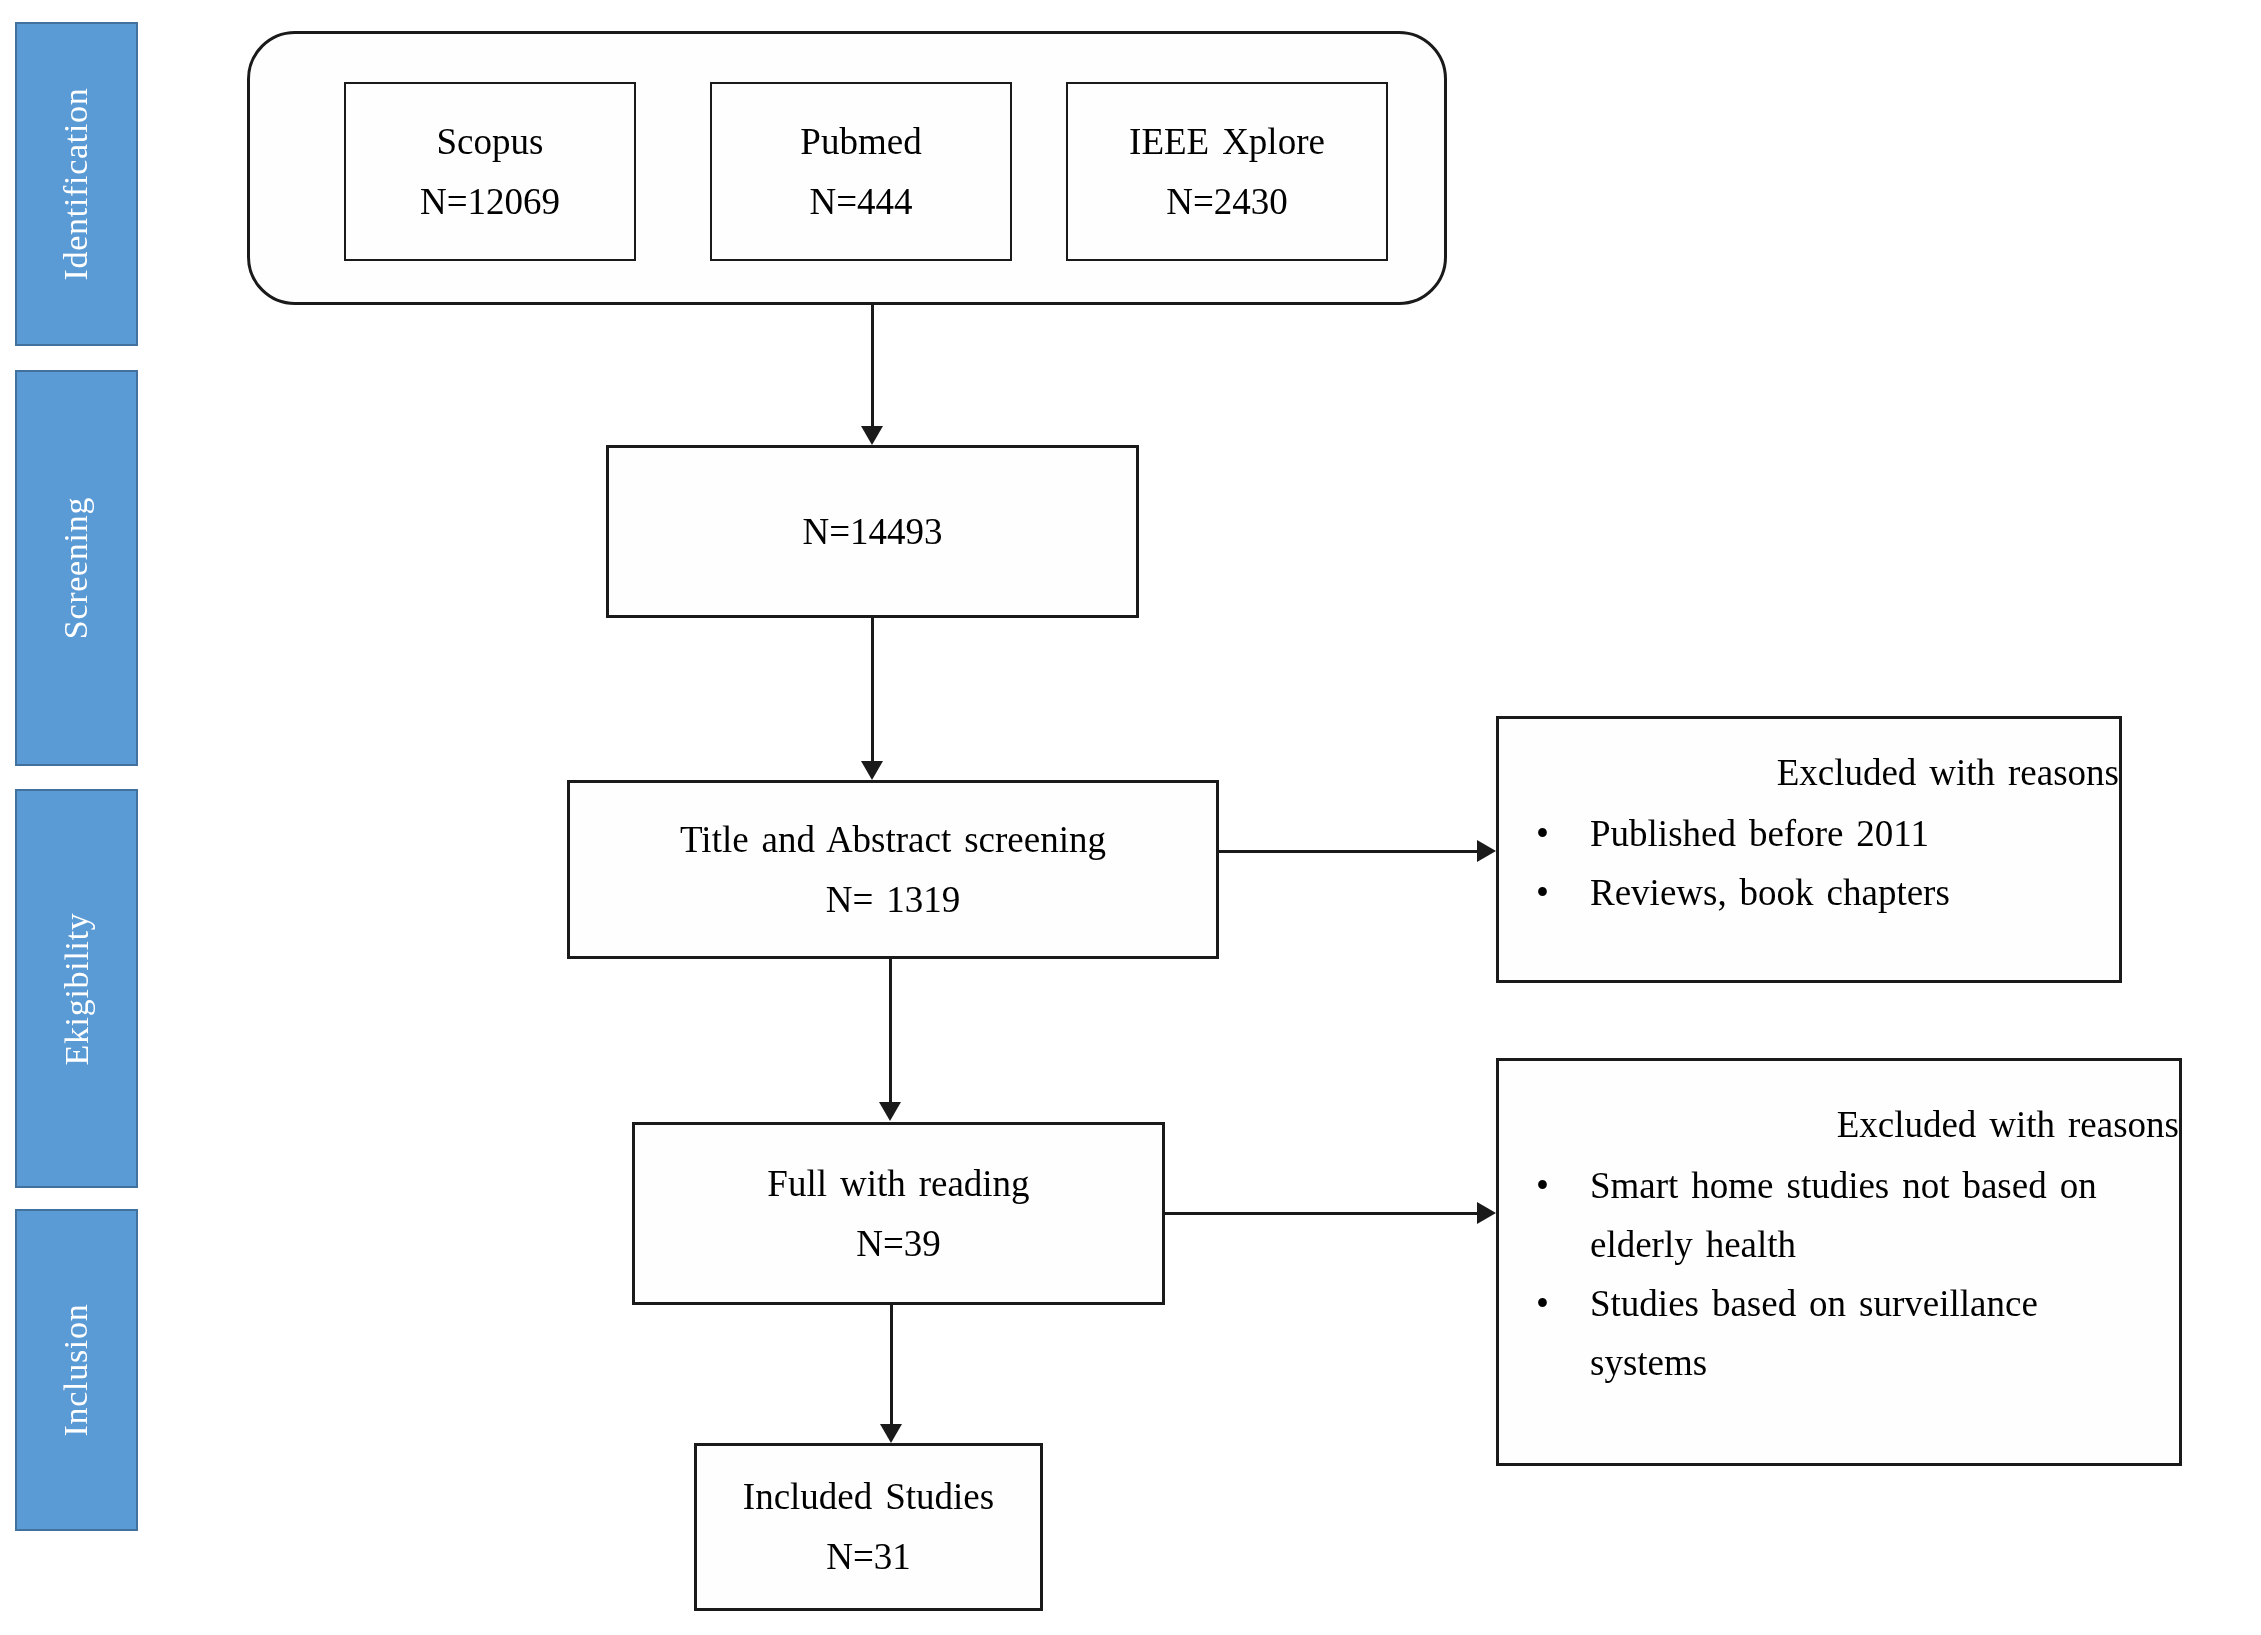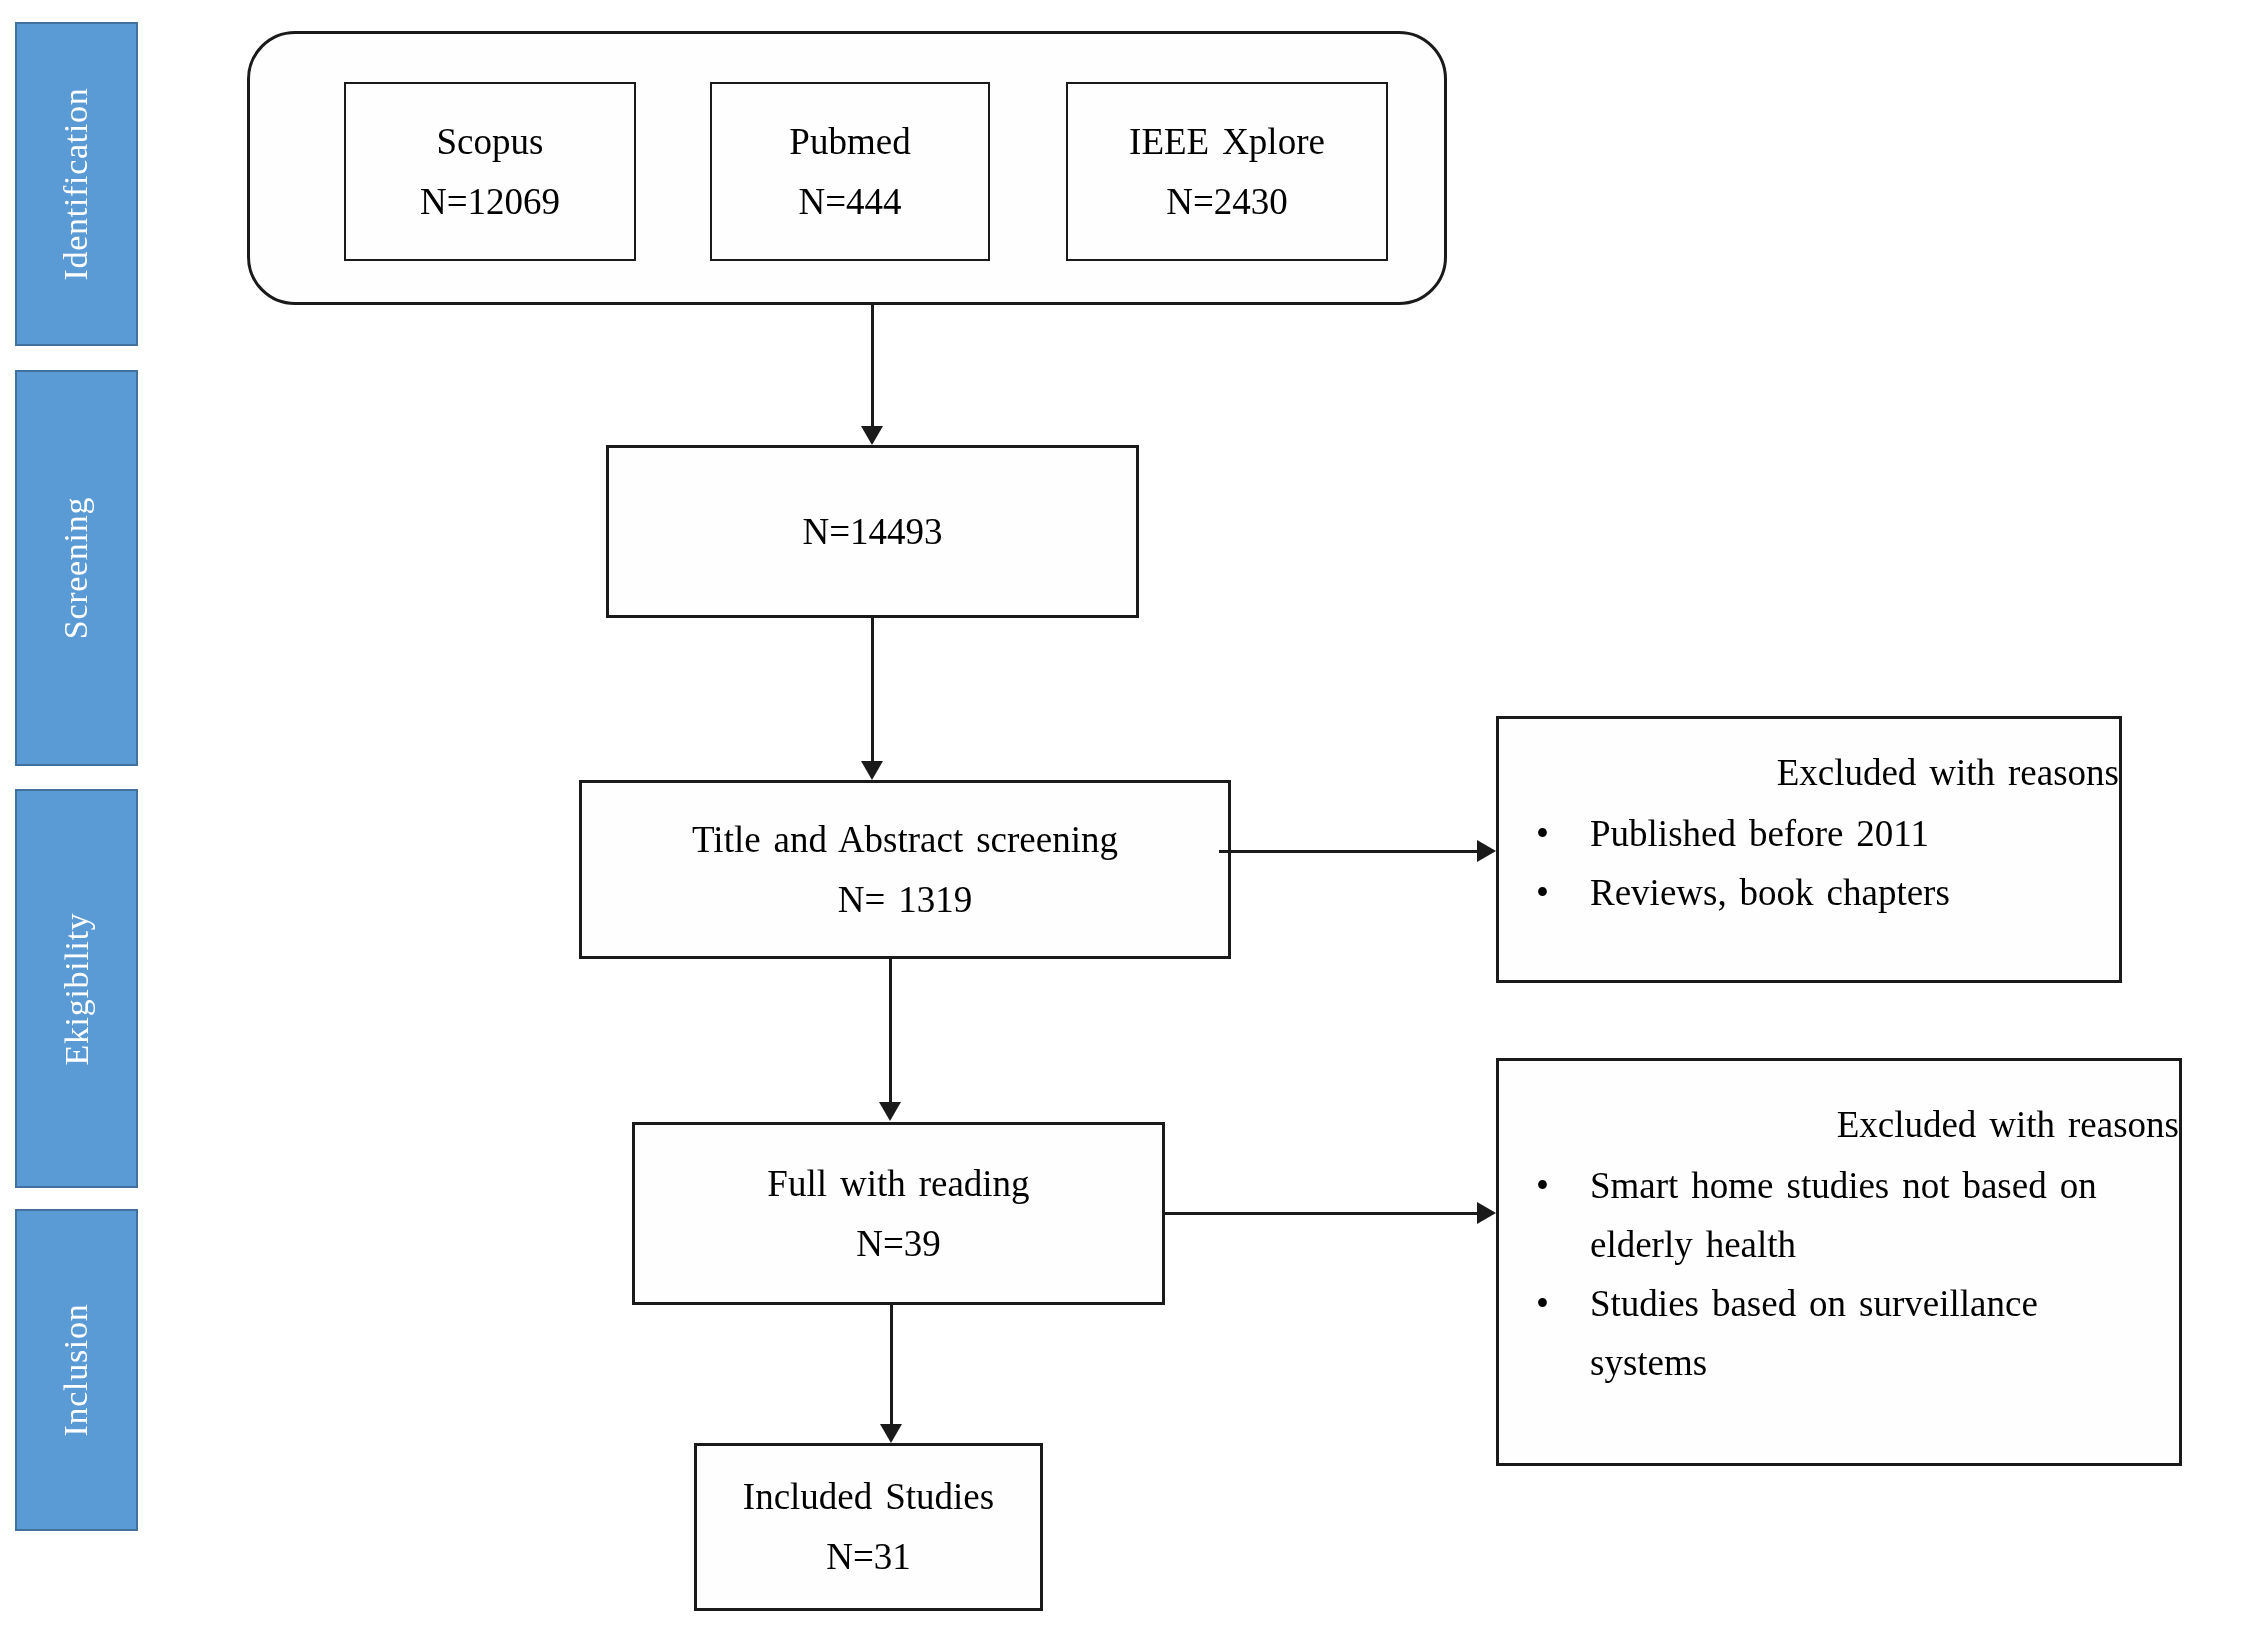--- a/index.html
+++ b/index.html
@@ -52,25 +52,25 @@
     position:absolute;
     background:var(--color-box_bg);
     border:3px solid var(--color-line);
     display:flex;flex-direction:column;align-items:center;justify-content:center;
     text-align:center;
     font-size:37px;line-height:1.62;
     word-spacing:3.7px;
   }
   .src{border-width:2.2px;}
   .src-scopus{left:344px;top:82px;width:292px;height:179px;}
-  .src-pubmed{left:710px;top:82px;width:280px;height:179px;}
+  .src-pubmed{left:710px;top:82px;width:302px;height:179px;}
   .src-ieee  {left:1066px;top:82px;width:322px;height:179px;}
 
   .box-dup  {left:606px;top:445px;width:533px;height:173px;}
-  .box-tas  {left:567px;top:780px;width:652px;height:179px;margin-left:12px;}
+  .box-tas  {left:567px;top:780px;width:652px;height:179px;}
   .box-full {left:632px;top:1122px;width:533px;height:183px;}
   .box-incl {left:694px;top:1443px;width:349px;height:168px;}
 
   
   .exclusion{
     position:absolute;
     background:var(--color-box_bg);
     border:3px solid var(--color-line);
     font-size:37px;line-height:1.6;
     word-spacing:3.7px;

